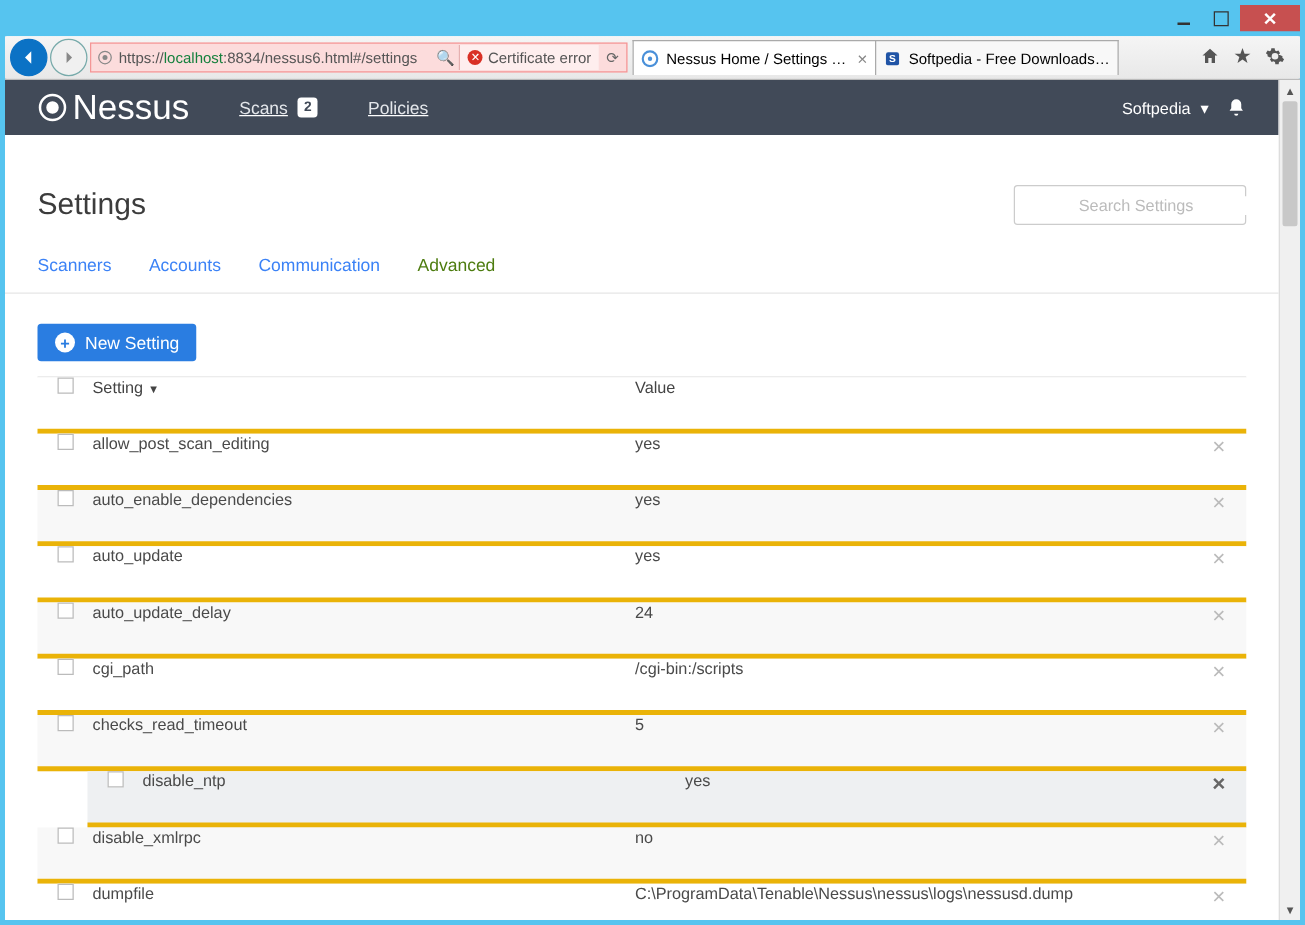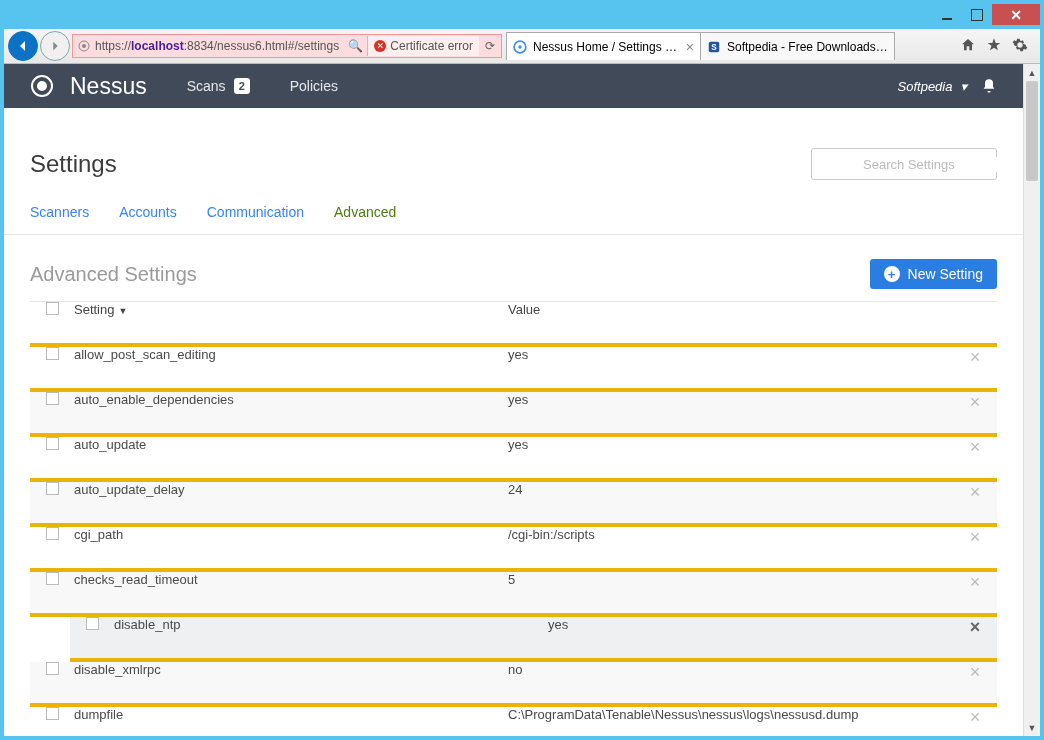--- a/index.html
+++ b/index.html
@@ -61,21 +61,21 @@
   height: 24px;
   border: 1px solid #f49696;
   background: #fcdcdc;
   width: 430px;
   padding: 0 4px;
   gap: 4px;
   font-size: 12px;
   color: #555;
 }
 .addr-wrap .url { flex: 1; white-space: nowrap; overflow: hidden; }
-.addr-wrap .url b { color: #4c1d95; font-weight: 700; }
+.addr-wrap .url b { color: #15803d; font-weight: 400; }
 .cert-err {
   display: flex; align-items: center; gap: 4px;
   background: rgba(255,255,255,0.5);
   padding: 0 6px; height: 20px;
   border-left: 1px solid #e6b0b0;
 }
 .cert-err-icon {
   width: 12px; height: 12px; border-radius: 50%;
   background: #d93025; color: #fff;
   font-size: 9px; display: flex; align-items: center; justify-content: center;
@@ -109,25 +109,25 @@
 }
 .scroll-arrow { width: 17px; height: 17px; display: flex; align-items: center; justify-content: center; color: #555; font-size: 9px; }
 .scroll-track { flex: 1; width: 100%; position: relative; }
 .scroll-thumb { position: absolute; top: 0; left: 2px; right: 2px; height: 100px; background: #c8c8c8; border-radius: 2px; }
 
 .topbar {
   height: 44px; background: #414a58;
   display: flex; align-items: center;
   color: #fff; padding: 0 26px; gap: 40px;
 }
-.brand { display: flex; align-items: center; gap: 16px; font-size: 23px; font-weight: 300; }
+.brand { display: flex; align-items: center; gap: 4px; font-size: 28px; font-weight: 300; }
 .brand-logo { width: 24px; height: 24px; }
 .nav-item { font-size: 14px; color: #e4e7eb; display: flex; align-items: center; gap: 8px; }
 .badge { background: #fff; color: #414a58; font-size: 11px; padding: 0 5px; border-radius: 3px; font-weight: bold; line-height: 16px;}
-.topbar-right { margin-left: auto; display: flex; align-items: center; gap: 14px; font-style: italic; }
+.topbar-right { margin-left: auto; display: flex; align-items: center; gap: 14px; }
 .user-menu { display: flex; align-items: center; gap: 8px; font-size: 13px; }
 .bell-icon { width: 16px; height: 18px; }
 
 .page-head {
   padding: 40px 26px 16px;
   display: flex; align-items: center; justify-content: space-between;
 }
 .page-title { font-size: 24px; font-weight: 300; color: #3c3c3c; }
 .search-box {
   display: flex; align-items: center;
@@ -274,21 +274,21 @@
     <div class="app">
 
       <div class="topbar">
         <div class="brand">
           <svg class="brand-logo" viewBox="0 0 24 24" fill="none" stroke="#fff" stroke-width="2">
               <circle cx="12" cy="12" r="10"></circle>
               <circle cx="12" cy="12" r="4" fill="#fff"></circle>
             </svg>
           <span>Nessus</span>
         </div>
-        <div id="topnav-items" style="display:flex;gap:40px;">
+        <div id="topnav-items" style="display:flex;gap:40px;text-decoration:underline;">
             <div class="nav-item">
               <span>Scans</span>
               <span class="badge">2</span>
             </div>
             <div class="nav-item">
               <span>Policies</span>
             </div>
           </div>
         <div class="topbar-right">
           <div class="user-menu">
@@ -313,21 +313,20 @@
       </div>
 
       <div class="subtabs" id="subtabs">
           <div class="subtab">Scanners</div>
           <div class="subtab">Accounts</div>
           <div class="subtab">Communication</div>
           <div class="subtab active">Advanced</div>
         </div>
 
       <div class="section-head">
-        <div class="section-title">Advanced Settings</div>
         <button class="btn-primary">
           <span class="plus-circle">+</span>
           <span>New Setting</span>
         </button>
       </div>
 
       <div class="table">
         <div class="row header">
           <div class="col-chk">
               <div class="chk"></div>

